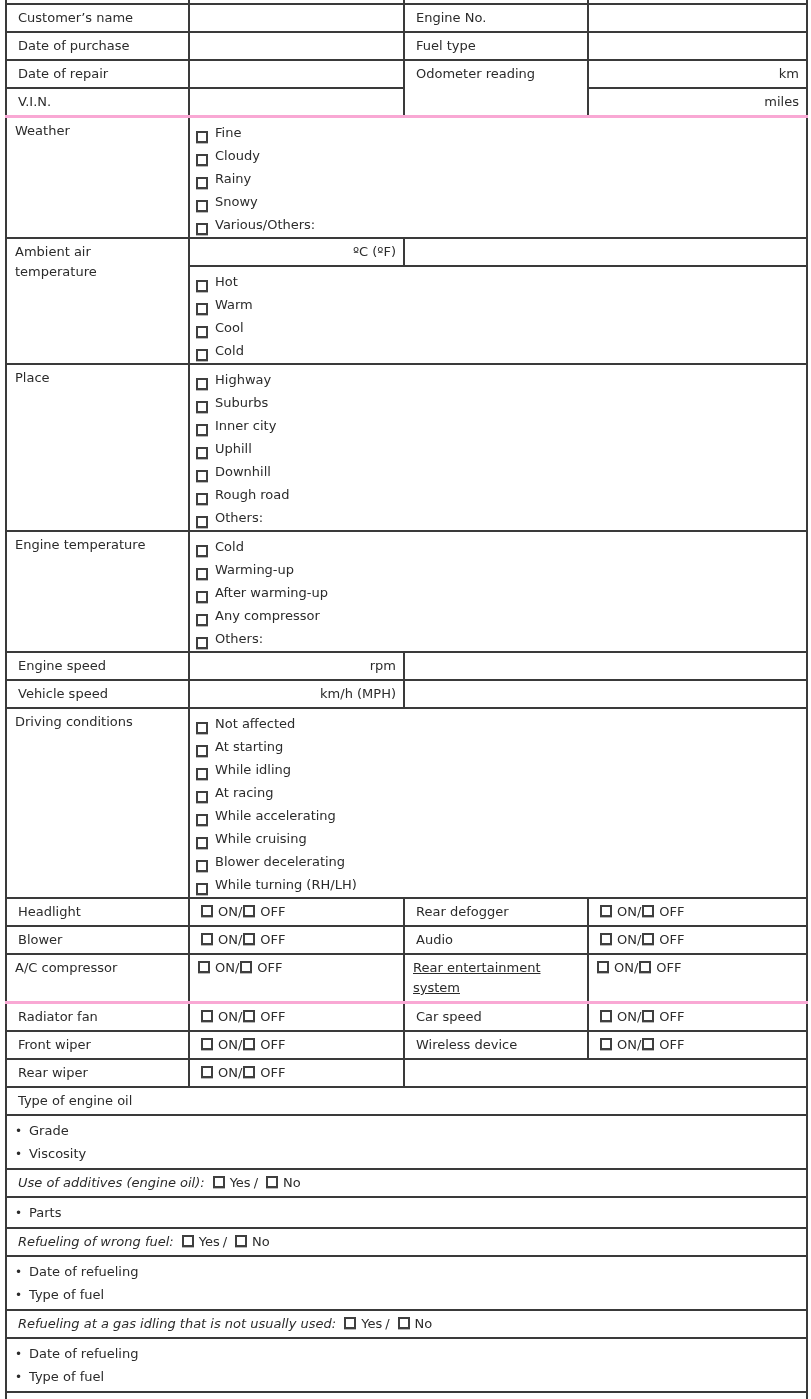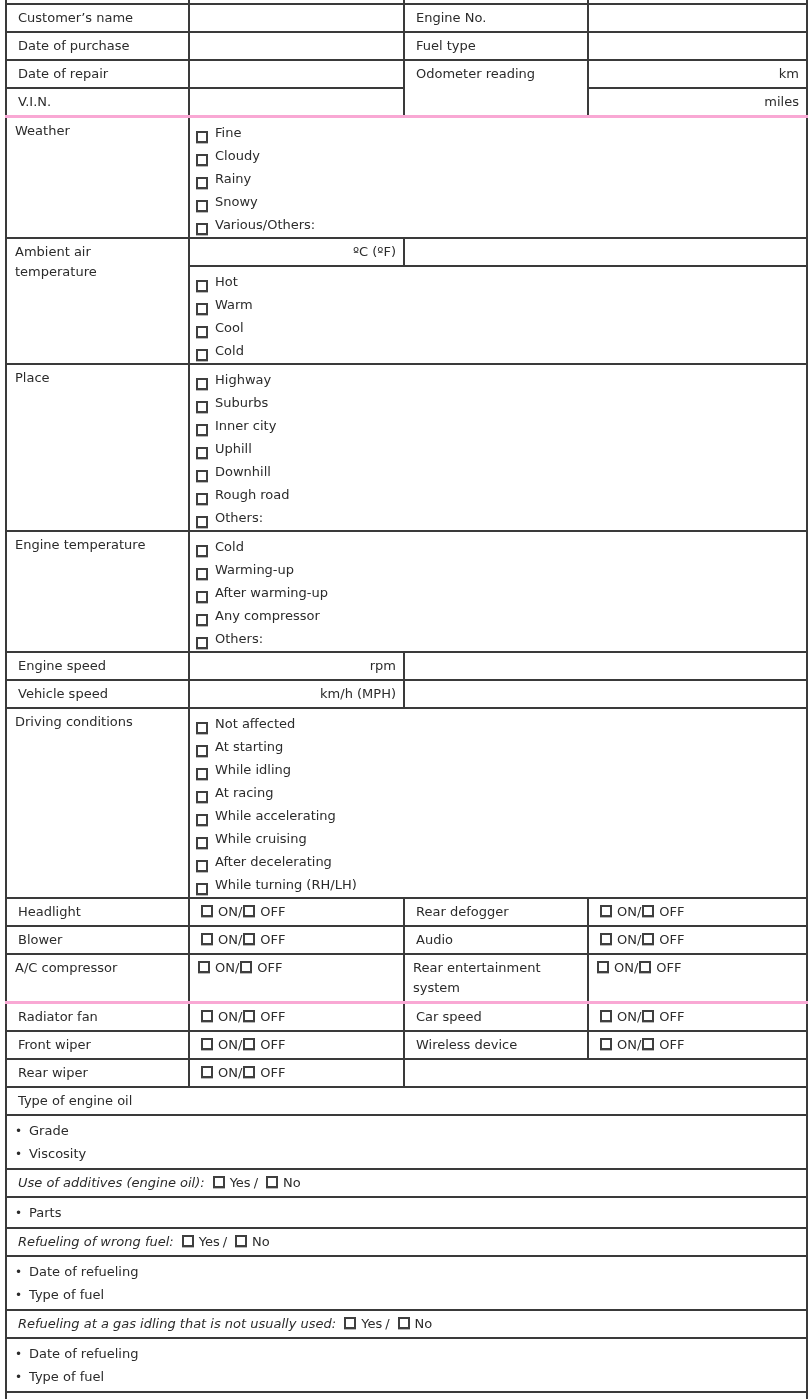--- a/index.html
+++ b/index.html
@@ -14,21 +14,21 @@
   .blt-line{height:23px;display:flex;align-items:center;}
   .blt{width:14px;display:inline-block;font-size:12px;}
   .cb{display:inline-block;width:8px;height:8px;border:2px solid #3f3f3f;box-shadow:0 1px 0 #b9b9b9;flex:none;}
   .opt .cb{margin-right:7px;}
   .oo .cb{margin-right:5px;vertical-align:-1px;}
   .oo .cb.cb2{margin-left:1px;}
   .yn-text{margin-right:3px;font-style:italic;}
   .yn .cb{margin-left:5px;margin-right:5px;vertical-align:-1px;}
   .yn-sep{margin:0 3px;}
   tr.thick td{border-top:3px solid #f9a8d4;}
-  .two-line{display:inline-block;max-width:150px;}
+  .two-line{display:inline-block;max-width:150px;text-decoration:underline;}
 </style>
 </head>
 <body>
 
 <table class="form">
   <colgroup>
     <col style="width:183px">
       <col style="width:215px">
       <col style="width:184px">
       <col style="width:219px">
@@ -214,21 +214,21 @@
       <div class="opt">
             <span class="cb"></span>
             <span>While accelerating</span>
           </div>
       <div class="opt">
             <span class="cb"></span>
             <span>While cruising</span>
           </div>
       <div class="opt">
             <span class="cb"></span>
-            <span>After decelerating</span>
+            <span>Blower decelerating</span>
           </div>
       <div class="opt">
             <span class="cb"></span>
             <span>While turning (RH/LH)</span>
           </div>
     </td>
   </tr>
 
   <tr class="r1">
     <td>Headlight</td>

